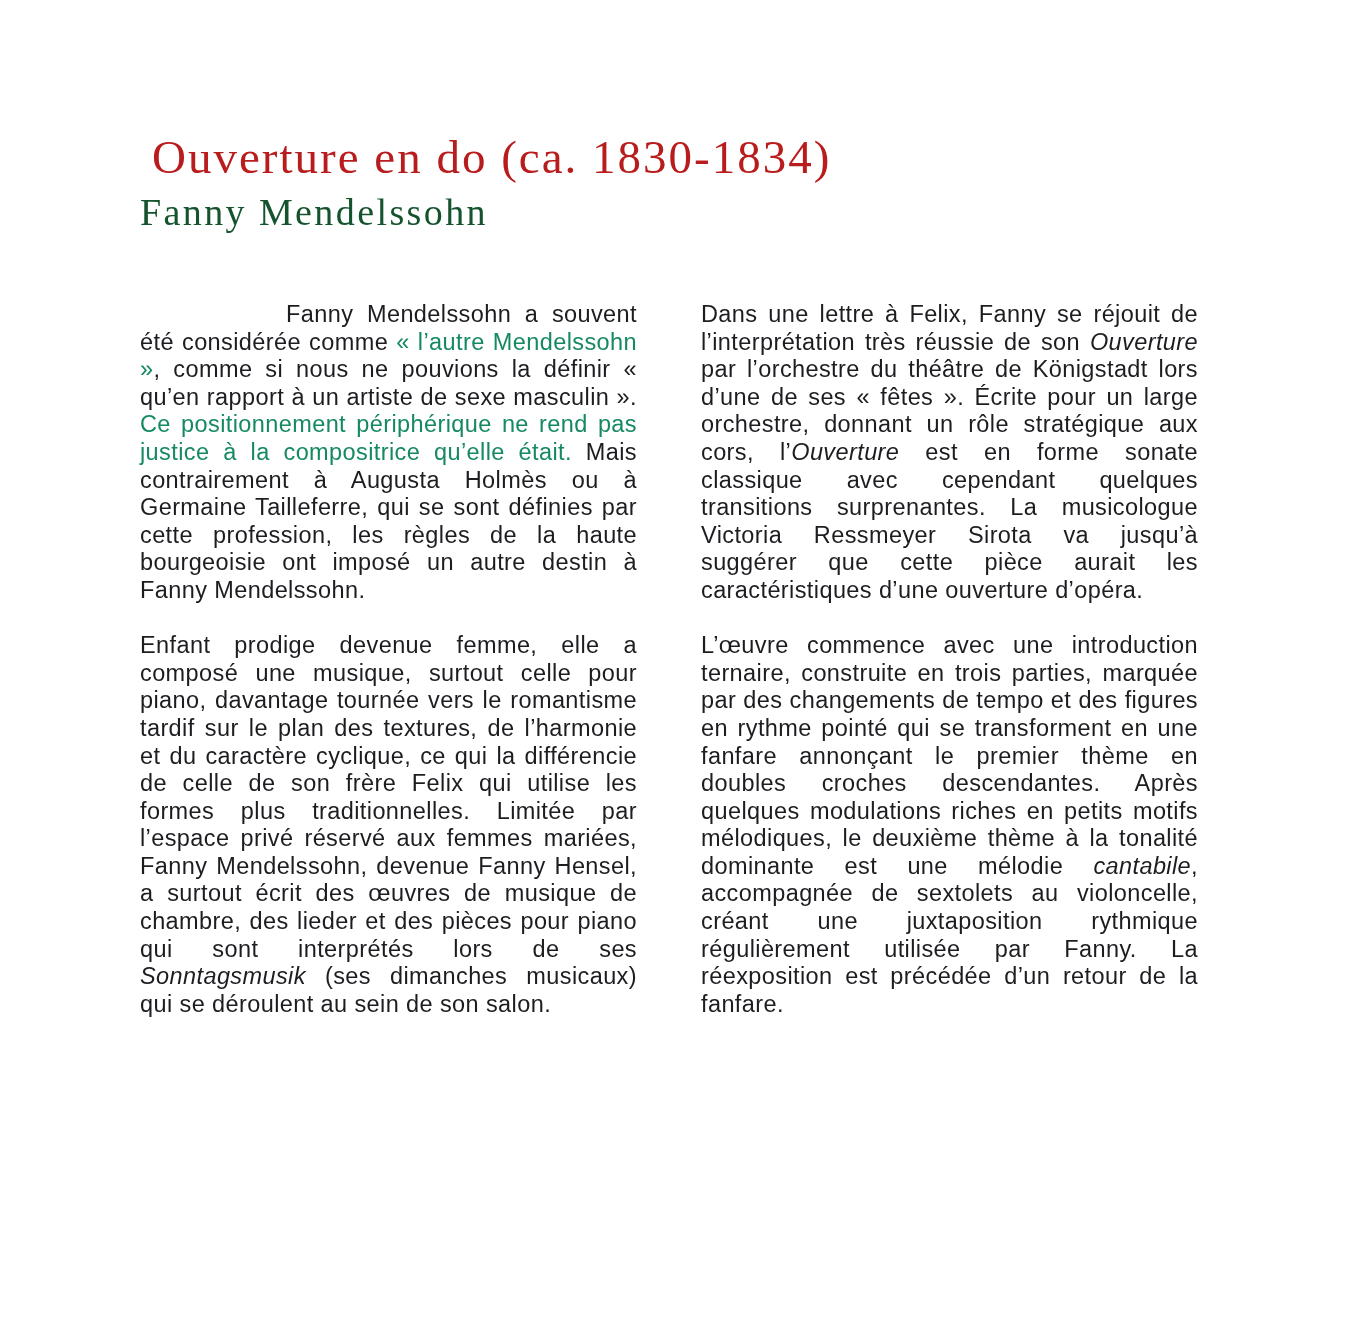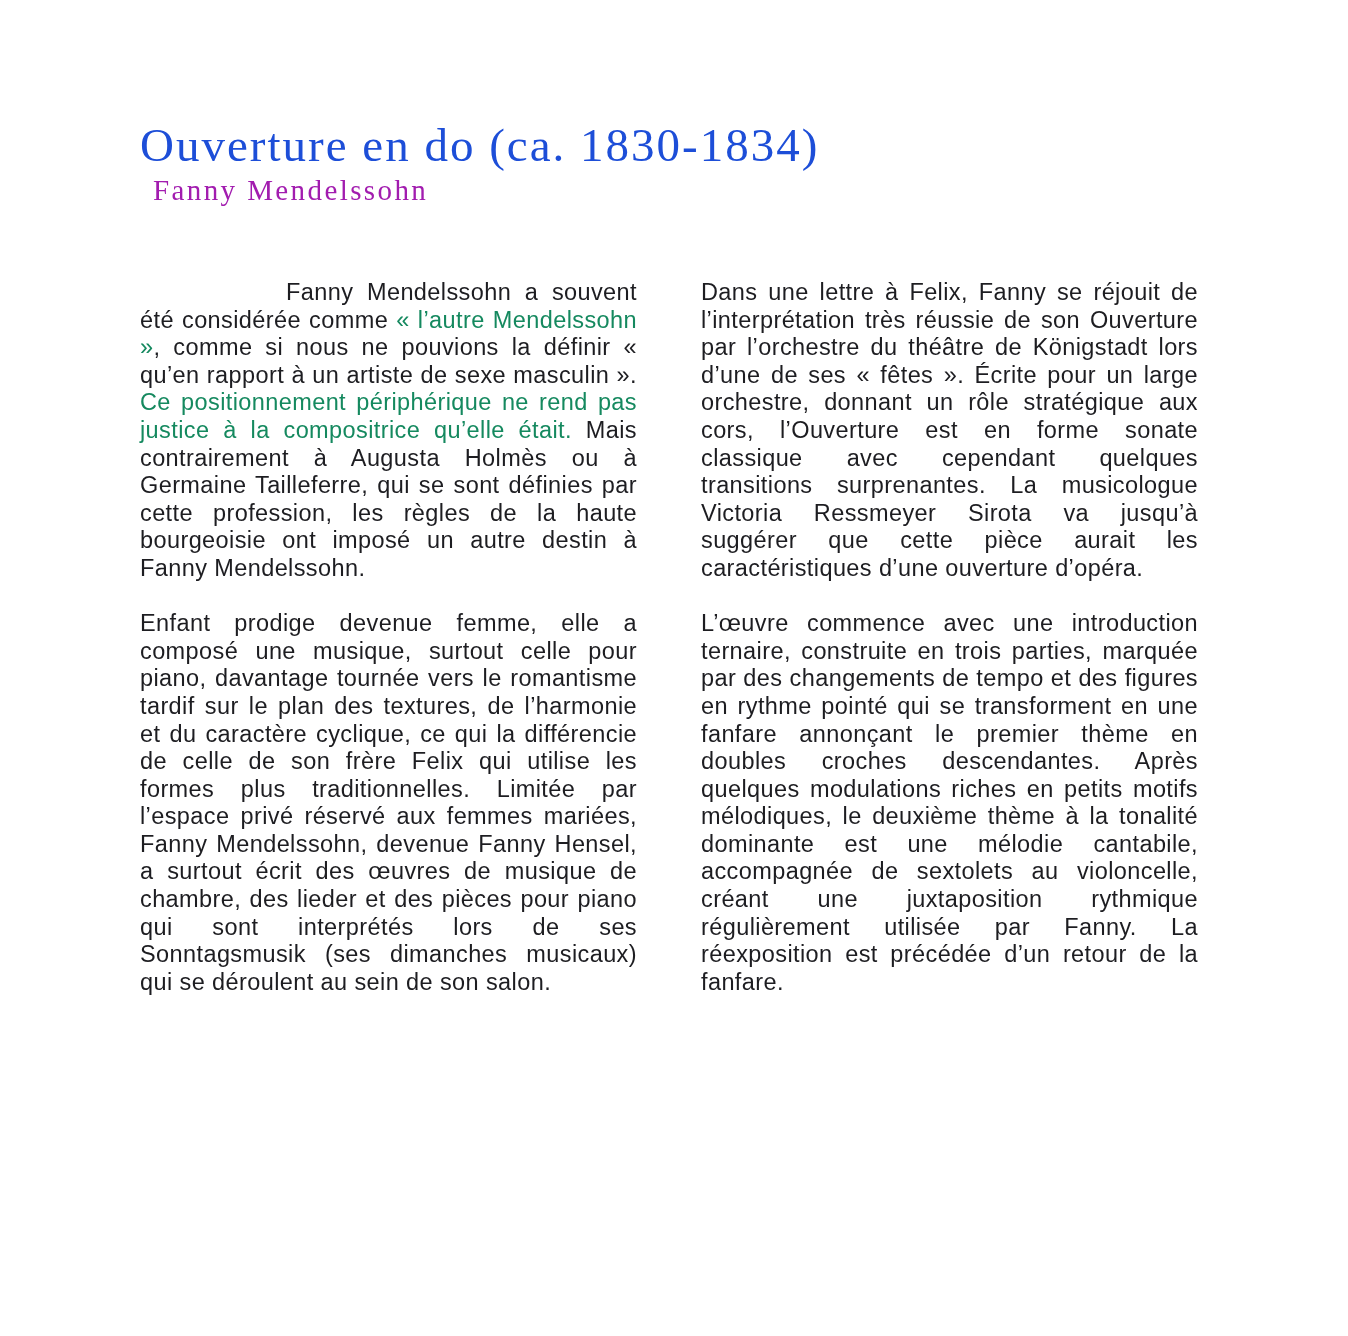--- a/index.html
+++ b/index.html
@@ -19,32 +19,32 @@
     left: 140px;
     top: 118px;
     width: 1058px;
   }
   .doc-header h1 {
     font-family: "Liberation Serif", serif;
     font-weight: 400;
     font-size: 47px;
     line-height: 54px;
     letter-spacing: 2px;
-    color: #1d4ed8;
-    margin: 0;
+    color: #b91c1c;
+    margin: 12px;
     white-space: nowrap;
   }
   .doc-header h2 {
     font-family: "Liberation Serif", serif;
     font-weight: 400;
-    font-size: 29px;
+    font-size: 38px;
     line-height: 33px;
     letter-spacing: 2.4px;
-    color: #a21caf;
-    margin: 2px 0 0 13px;
+    color: #14532d;
+    margin: 2px 0 0 0;
   }
   .columns {
     display: flex;
     gap: 64px;
     margin-top: 72px;
   }
   .col {
     width: 505px;
     font-size: 23.5px;
     line-height: 27.6px;
@@ -52,21 +52,21 @@
     text-align: justify;
     color: #1D1D21;
   }
   .col p {
     margin: 0 0 27.6px 0;
   }
   .col p.indent {
     text-indent: 146px;
   }
   .run-green { color: #15895F; }
-  .run-italic { }
+  .run-italic { font-style: italic; }
 </style>
 </head>
 <body>
 
 <div class="page">
   <header class="doc-header">
     <h1>Ouverture en do (ca. 1830-1834)</h1>
     <h2>Fanny Mendelssohn</h2>
   </header>
   <main class="columns">

